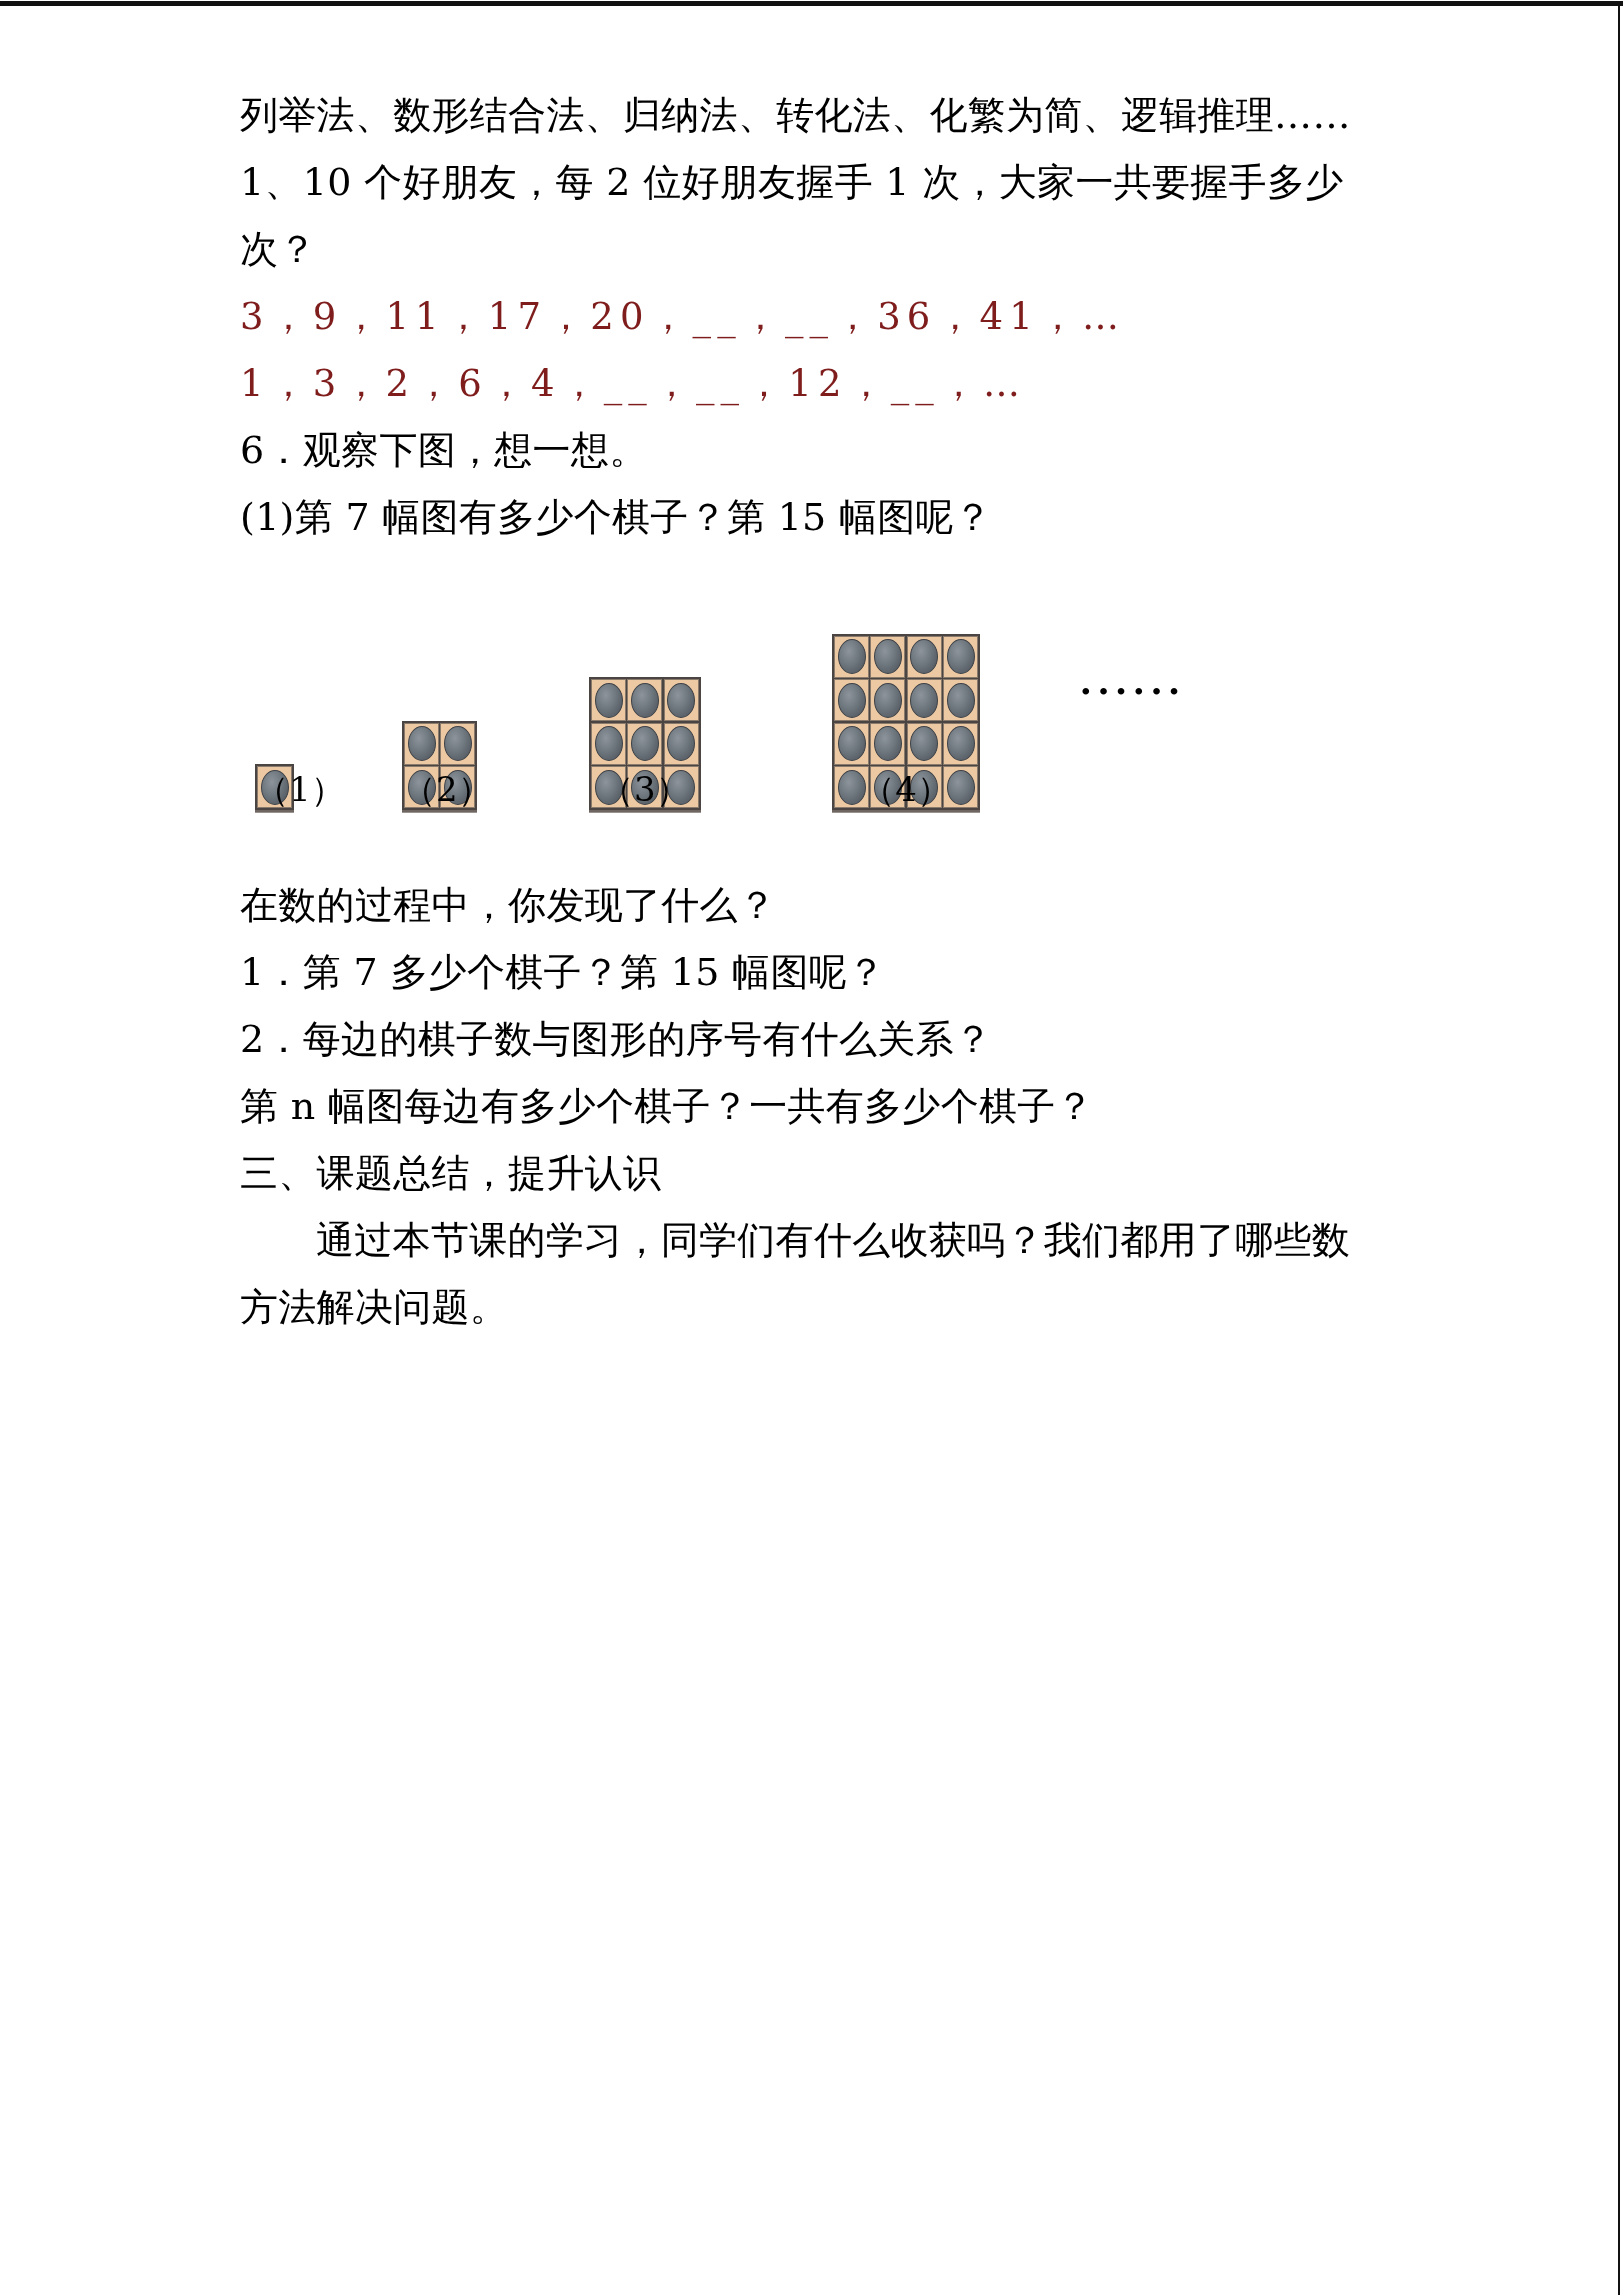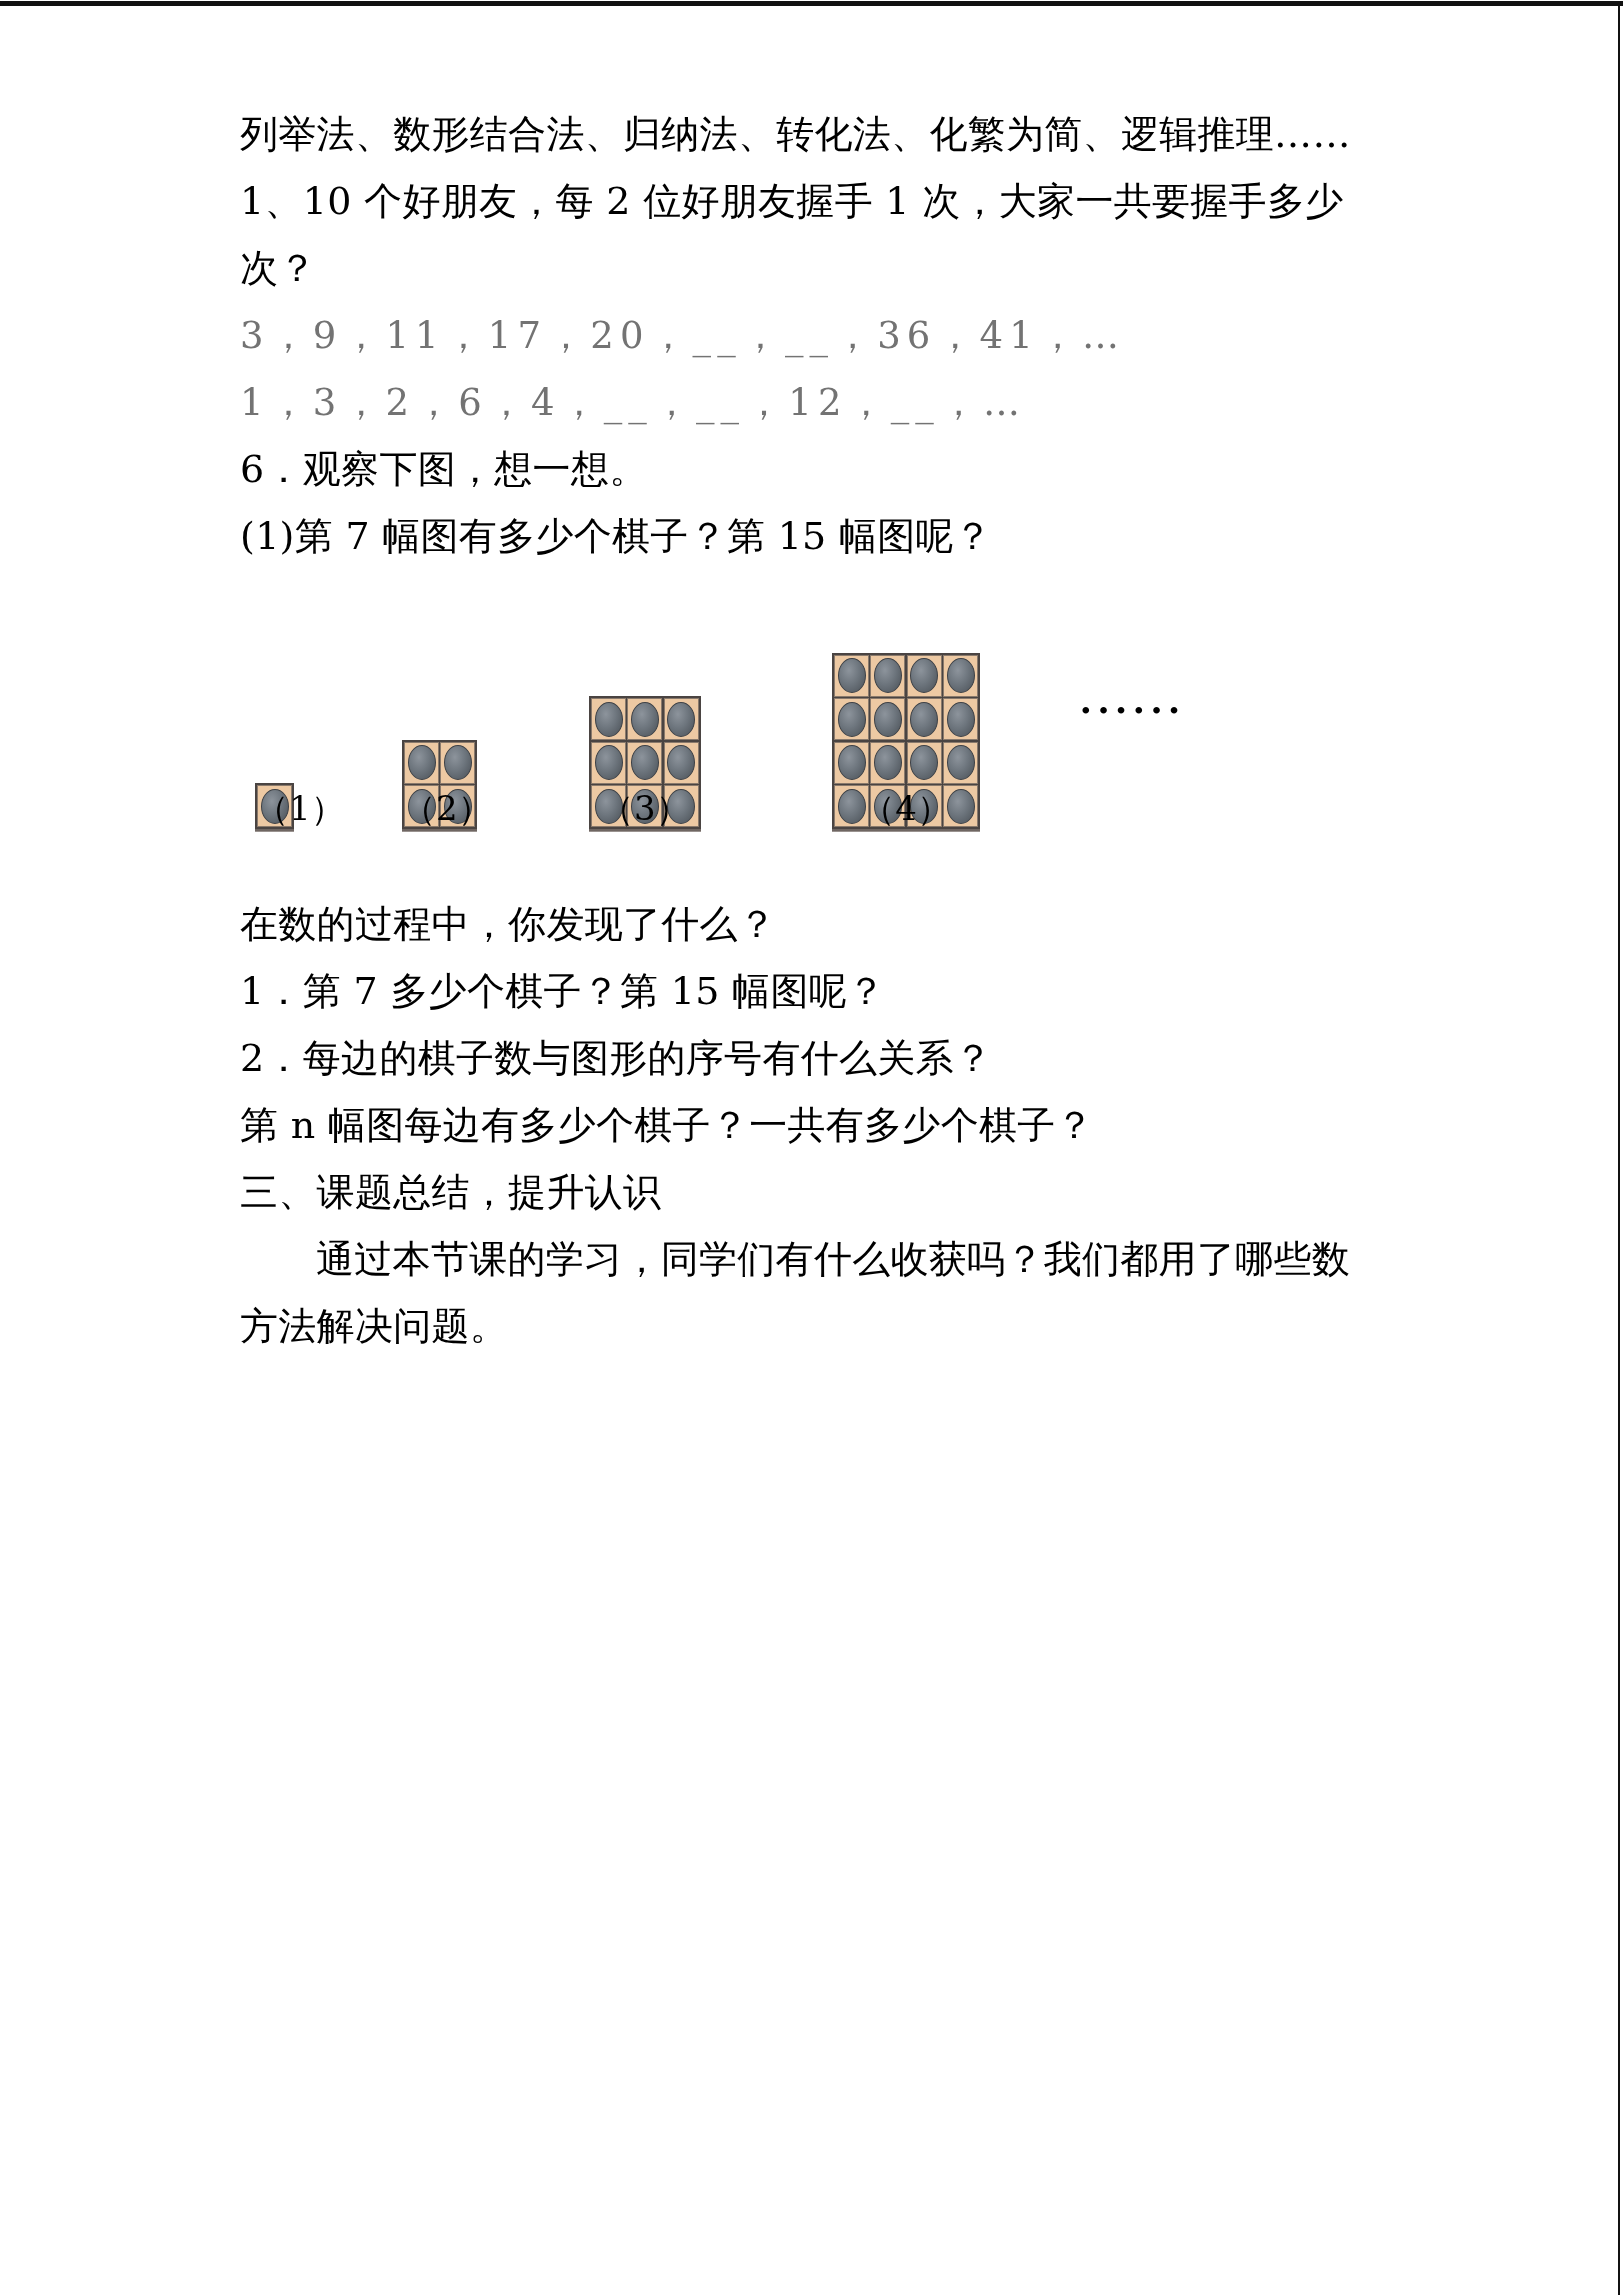--- a/index.html
+++ b/index.html
@@ -36,40 +36,39 @@
     width: 2.7px;
     height: 2294px;
     background: #111111;
   }
 
   #content {
     position: absolute;
     left: 240px;
     top: 0;
     width: 1173px;
-    margin-top: 19px;
   }
 
   .line {
     font-size: 38px;
     line-height: 67px;
     color: #000000;
     white-space: pre;
     letter-spacing: 0.3px;
   }
   .line.indent {
     text-indent: 76px;
   }
 
   
   .seq {
     font-size: 37px;
     line-height: 67px;
     letter-spacing: 6.1px;
-    color: #737373;
+    color: #7f1d1d;
     white-space: pre;
   }
 
   
   #figures {
     position: relative;
     height: 286px;
     margin-top: 23px;
     margin-bottom: 12.3px;
   }

